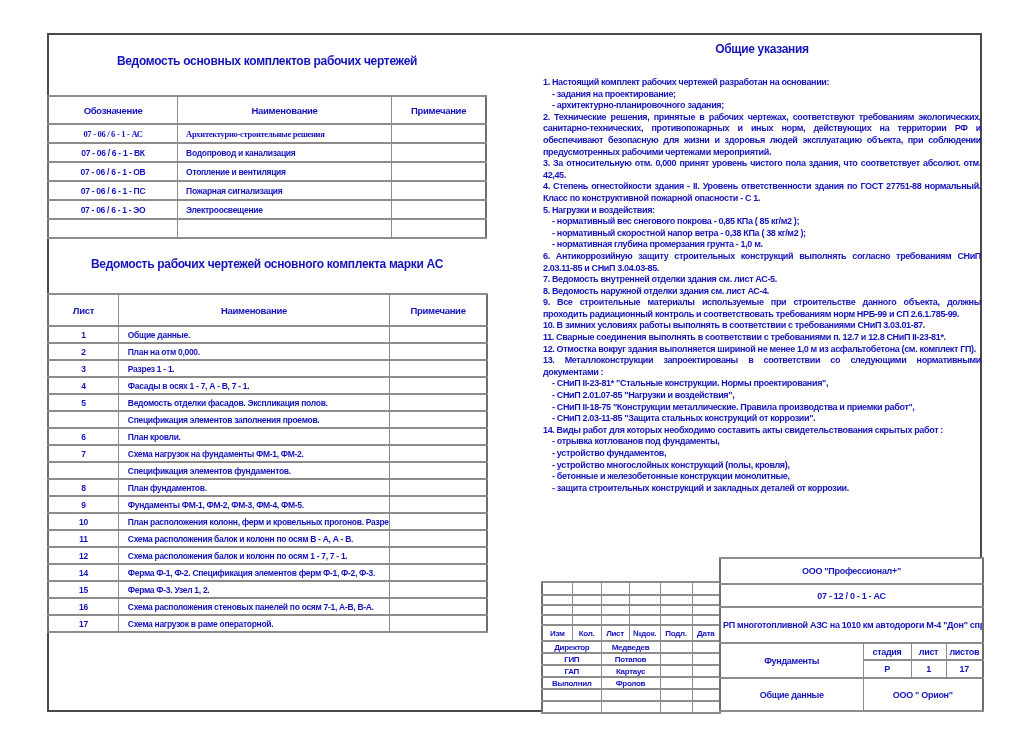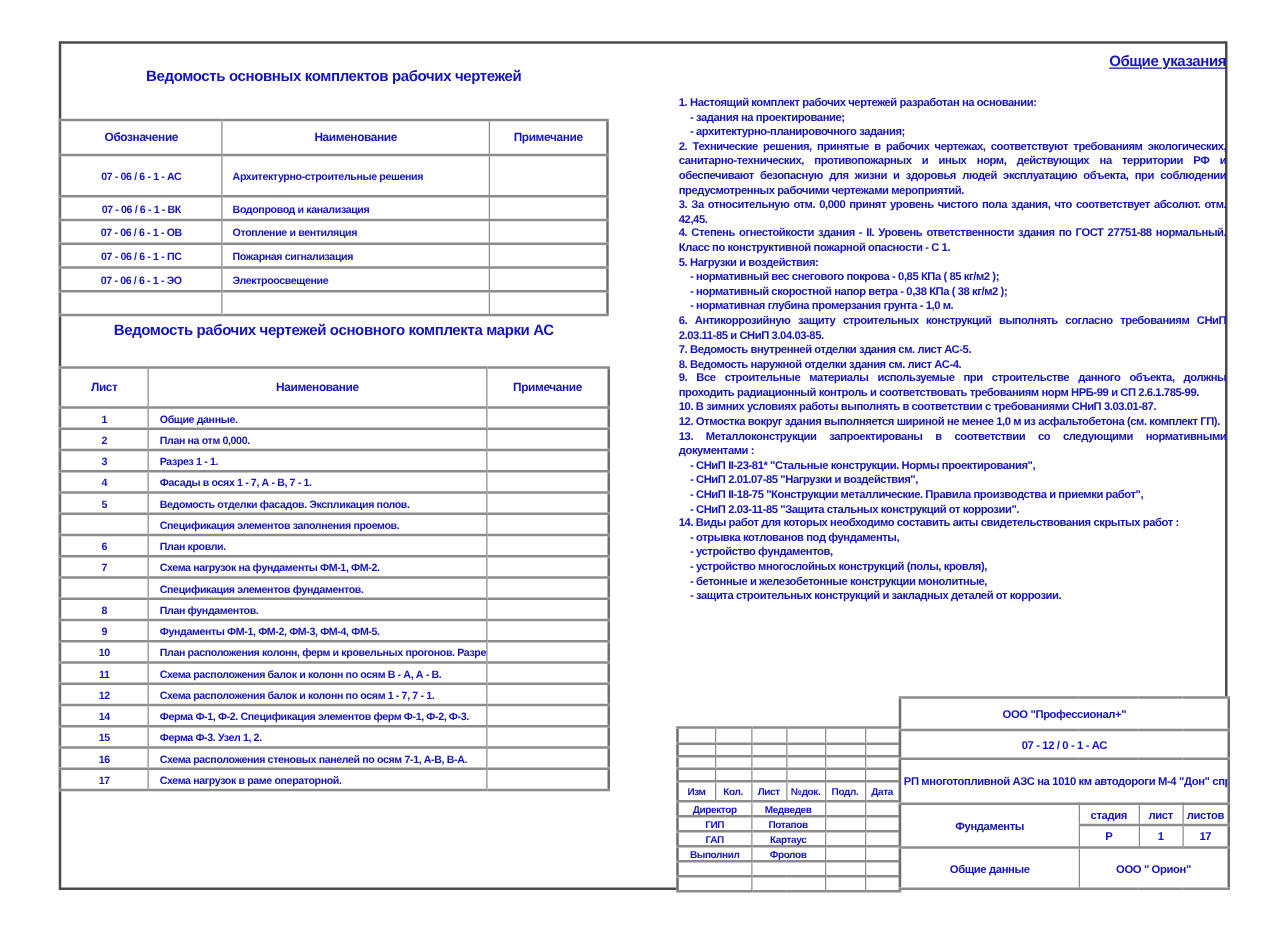--- a/index.html
+++ b/index.html
@@ -19,21 +19,21 @@
   }
   table.grid th{text-align:center;font-size:9.5px;}
   .t1{left:47px;top:95px;}
   .t1 td.c-code{text-align:center;}
   .t1 td.c-name{text-align:left;padding-left:8px;}
   .t2{left:47px;top:293px;}
   .t2 td.c-sheet{text-align:center;}
   .t2 td.c-name{text-align:left;padding-left:9px;}
   
   .notes{left:543px;top:42px;width:438px;}
-  .notes .n-title{font-size:12px;letter-spacing:-0.3px;text-align:right;margin:0 0 21px 0;text-decoration:underline;}
+  .notes .n-title{font-size:12px;letter-spacing:-0.3px;text-align:center;margin:0 0 21px 0;}
   .notes p.note{margin:0;font-size:9px;line-height:11.6px;letter-spacing:-0.35px;text-align:justify;}
   .notes p.note.sub{padding-left:9px;text-align:left;}
   
   .sig{left:541px;top:581px;}
   table.sig-t{width:180px;height:131px;}
   table.sig-t td, table.sig-t th{font-size:8px;letter-spacing:-0.3px;text-align:center;padding:0 1px;}
   table.sig-t th{font-size:8px;}
   .tb{left:719px;top:557px;}
   table.tb-t{width:263px;height:155px;}
   table.tb-t td{text-align:center;font-size:9px;}
@@ -54,21 +54,21 @@
     </colgroup>
   <thead>
     <tr style="height:28px;padding-left:18px;">
       <th>Обозначение</th>
       <th>Наименование</th>
       <th>Примечание</th>
     </tr>
   </thead>
   <tbody>
 
-      <tr style="height:33px;">
+      <tr style="height:19px;font-family:Liberation Serif, serif;">
         <td class="c-code">07 - 06 / 6 - 1 - АС</td>
         <td class="c-name">Архитектурно-строительные решения</td>
         <td class="c-note"></td>
       </tr>
 
       <tr style="height:19px;">
         <td class="c-code">07 - 06 / 6 - 1 - ВК</td>
         <td class="c-name">Водопровод и канализация</td>
         <td class="c-note"></td>
       </tr>
@@ -254,20 +254,21 @@
       <p class="note">6. Антикоррозийную защиту строительных конструкций выполнять согласно требованиям СНиП 2.03.11-85 и СНиП 3.04.03-85.</p>
 
       <p class="note">7. Ведомость внутренней отделки здания см. лист АС-5.</p>
 
       <p class="note">8. Ведомость наружной отделки здания см. лист АС-4.</p>
 
       <p class="note">9. Все строительные материалы используемые при строительстве данного объекта, должны проходить радиационный контроль и соответствовать требованиям норм НРБ-99 и СП 2.6.1.785-99.</p>
 
       <p class="note">10. В зимних условиях работы выполнять в соответствии с требованиями СНиП 3.03.01-87.</p>
 
+      <p class="note">11. Сварные соединения выполнять в соответствии с требованиями п. 12.7 и 12.8 СНиП II-23-81*.</p>
 
       <p class="note">12. Отмостка вокруг здания выполняется шириной не менее 1,0 м из асфальтобетона (см. комплект ГП).</p>
 
       <p class="note">13. Металлоконструкции запроектированы в соответствии со следующими нормативными документами :</p>
 
       <p class="note sub">- СНиП II-23-81* "Стальные конструкции. Нормы проектирования",</p>
 
       <p class="note sub">- СНиП 2.01.07-85 "Нагрузки и воздействия",</p>
 
       <p class="note sub">- СНиП II-18-75 "Конструкции металлические. Правила производства и приемки работ",</p>

